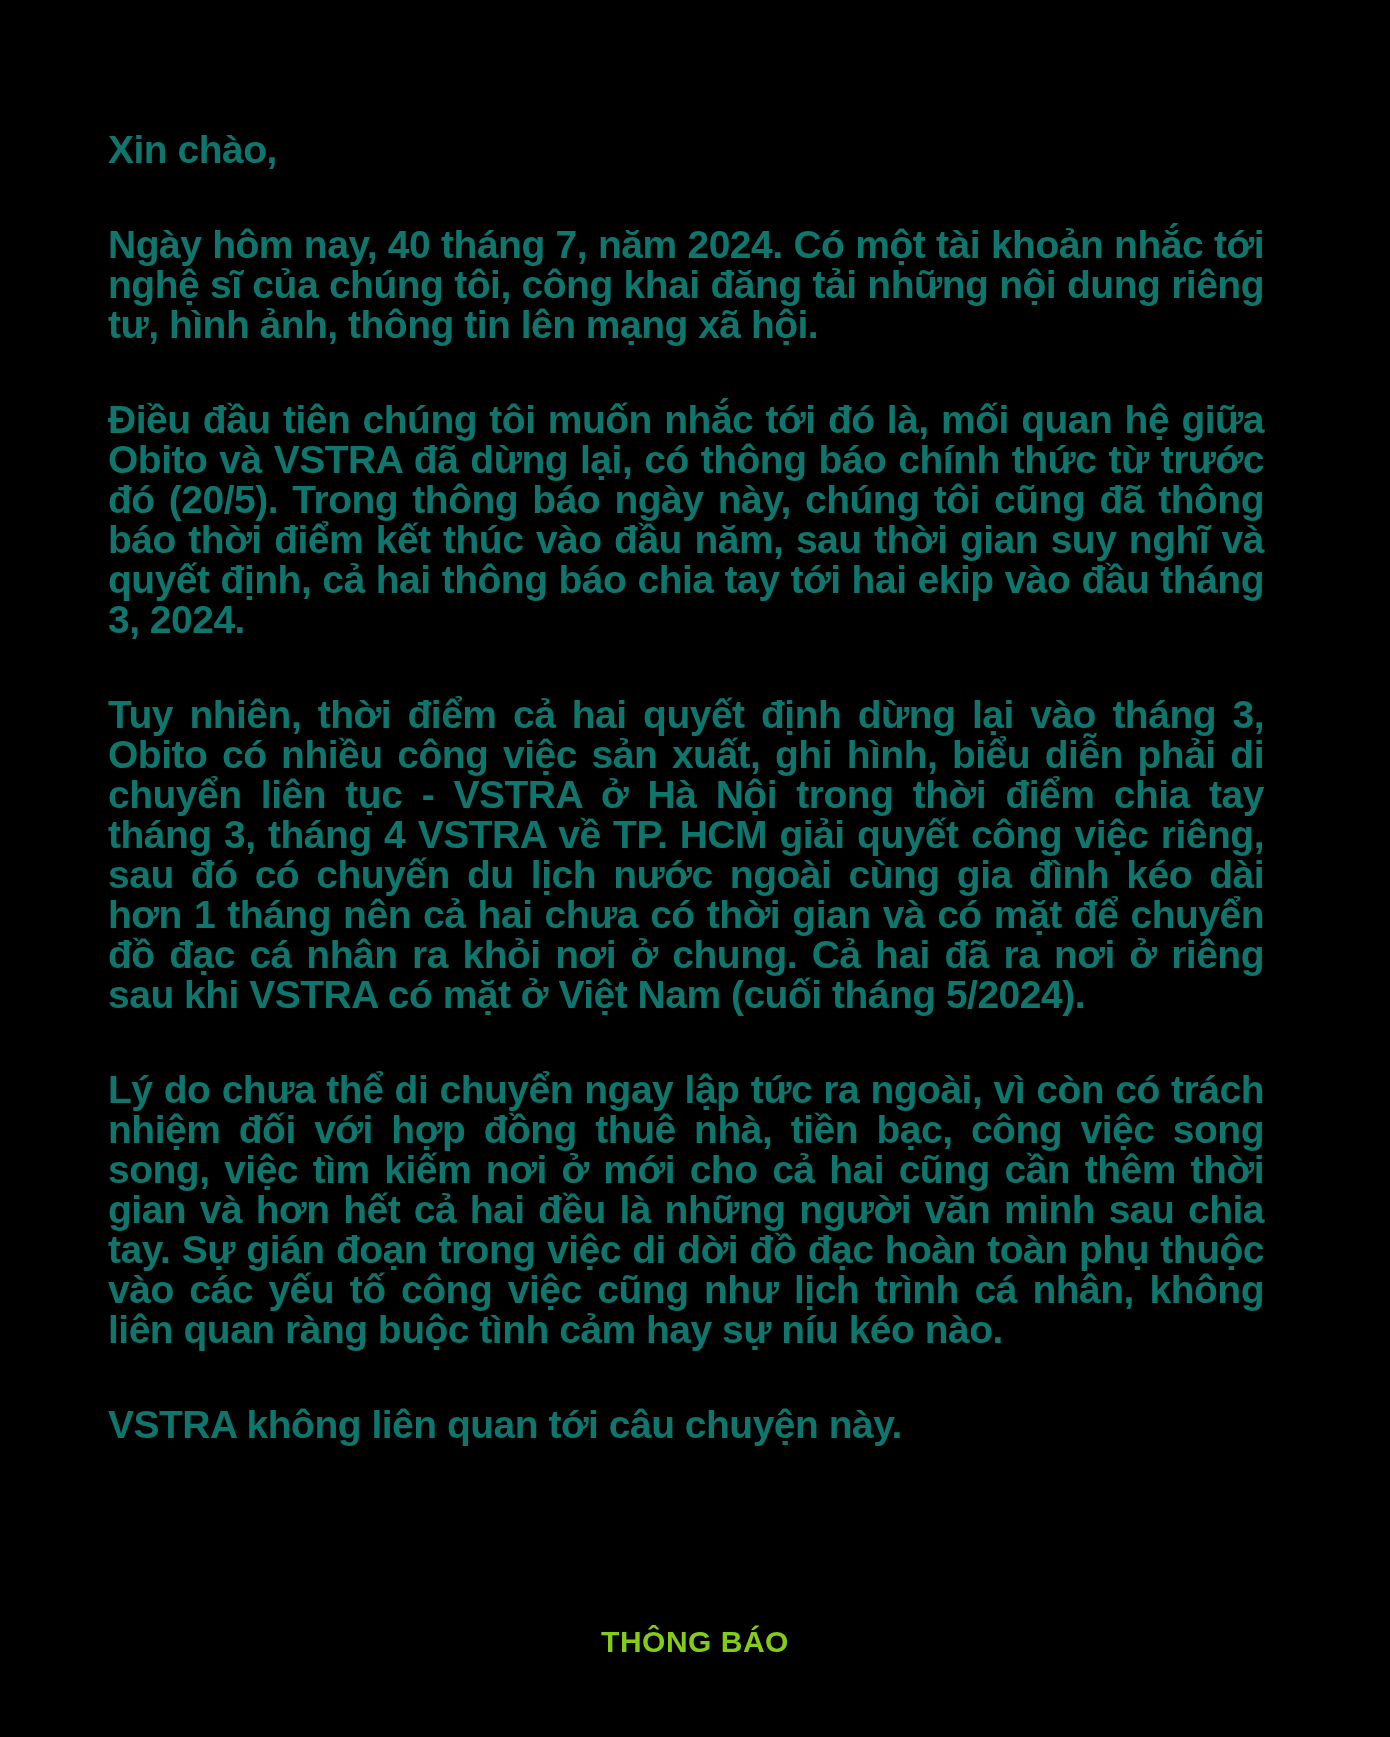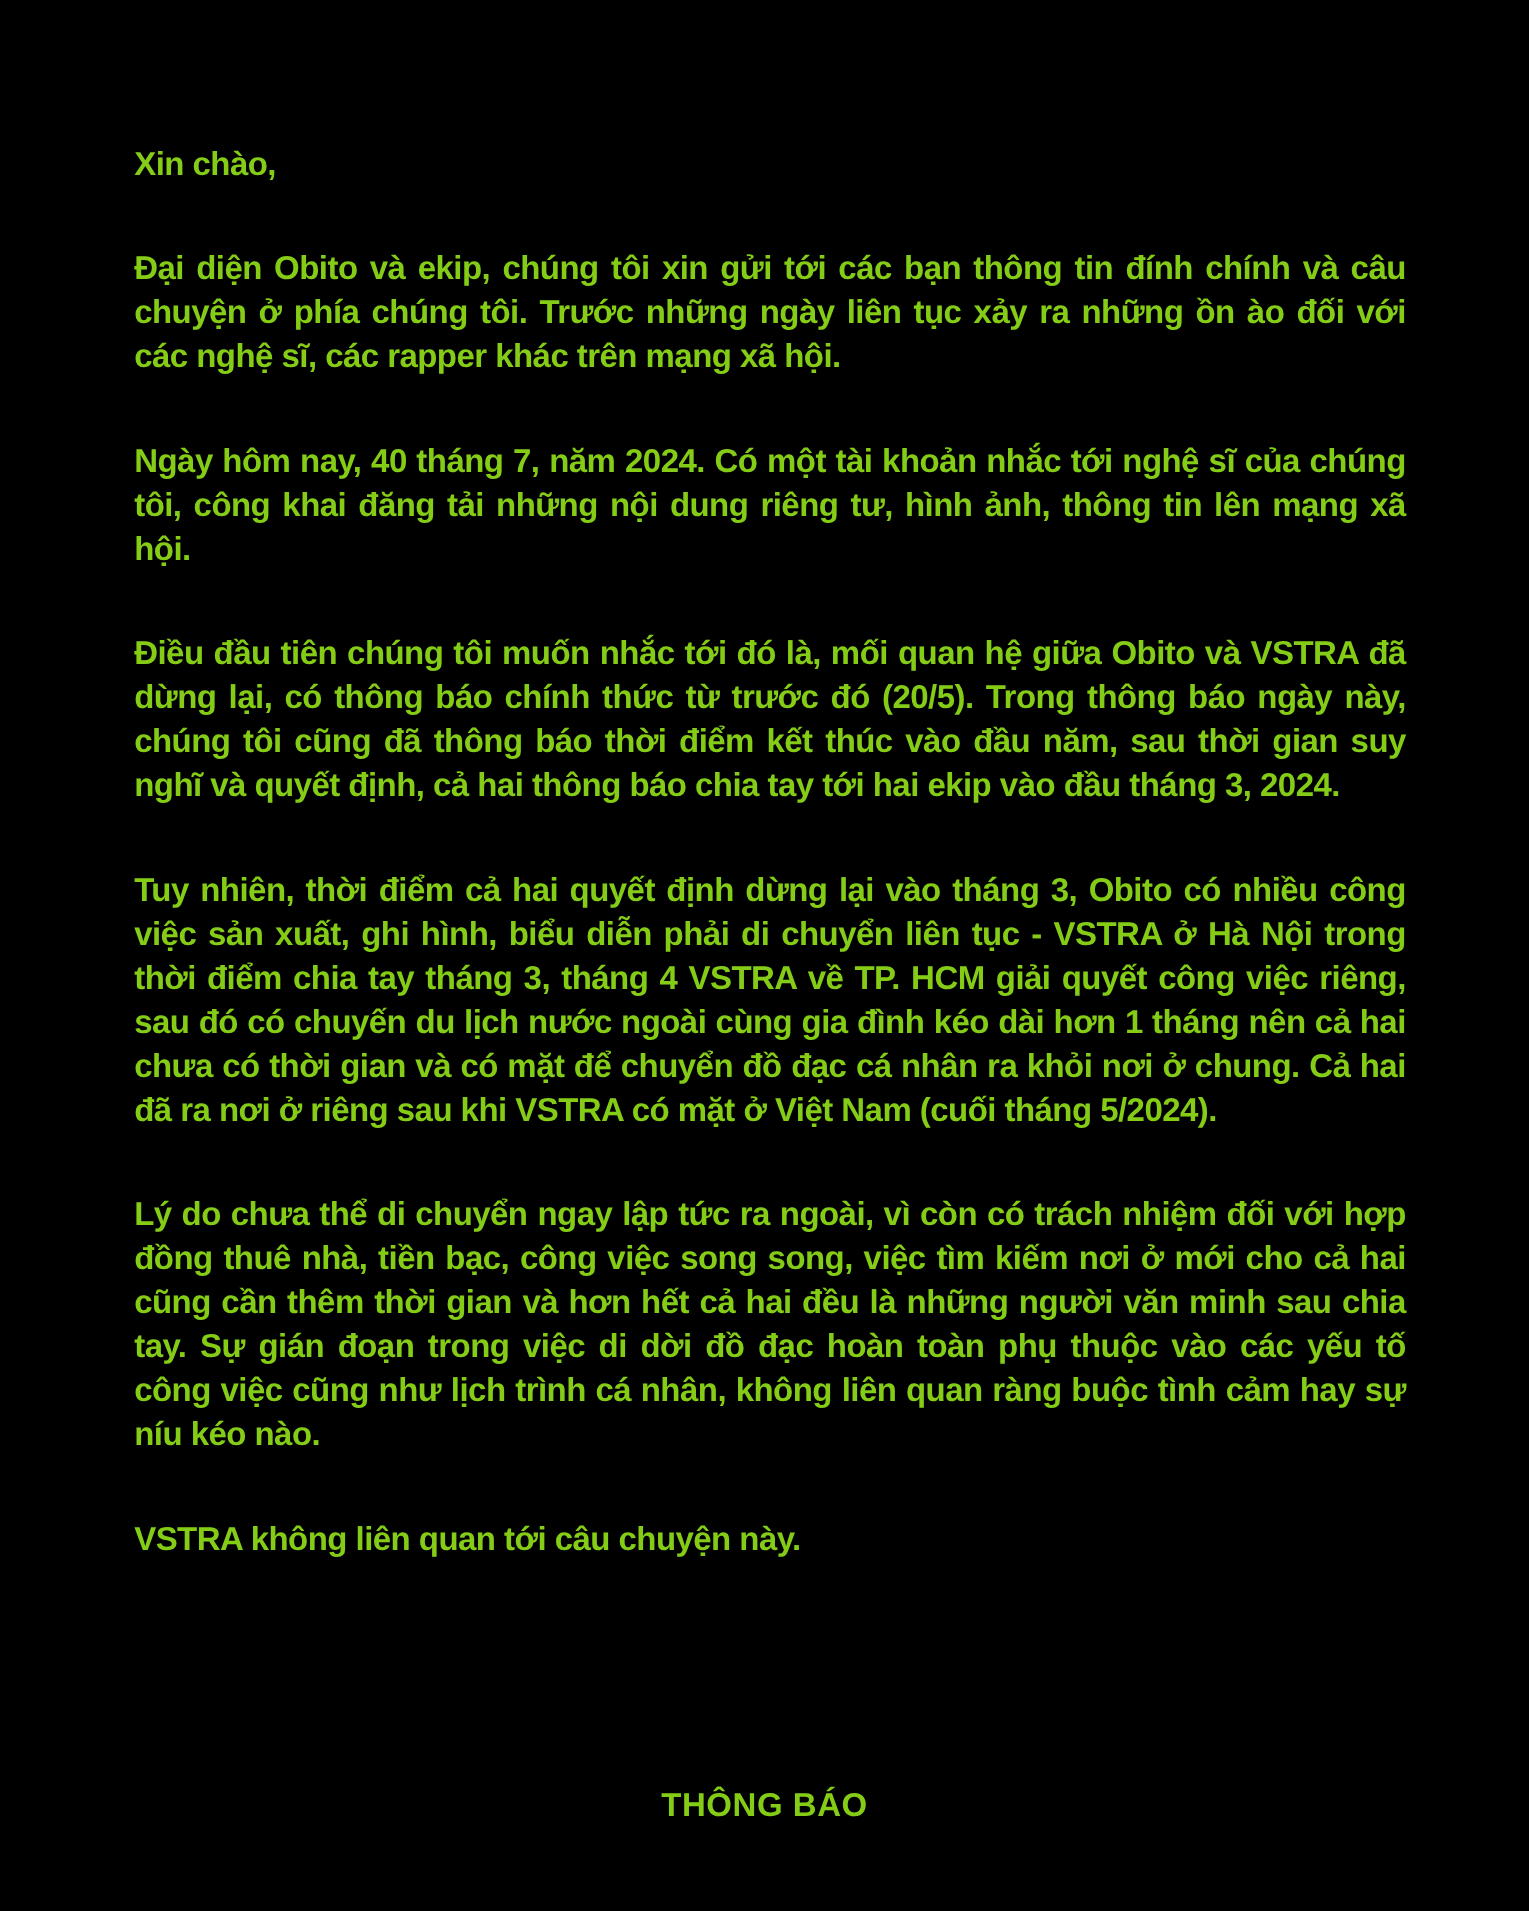--- a/index.html
+++ b/index.html
@@ -16,29 +16,29 @@
     .page {
       position: absolute;
       inset: 0;
       background: #000000;
       color: #ffffff;
       font-family: "Liberation Sans", "DejaVu Sans", sans-serif;
       font-weight: 700;
     }
     .letter {
       position: absolute;
-      left: 122px;
+      left: 108px;
       top: 130px;
       width: 1156px;
-      font-size: 30px;
+      font-size: 39px;
       line-height: 40px;
       letter-spacing: -0.5px;
       text-align: justify;
       text-justify: inter-word;
-      color: #84cc16;
+      color: #0f766e;
     }
     .letter p {
       margin: 0 0 55px 0;
     }
     .letter p:last-child {
       margin-bottom: 0;
     }
     .letter p.single-line {
       text-align: left;
     }
@@ -54,21 +54,20 @@
       letter-spacing: 0.5px;
       color: #84cc16;
     }
   </style>
 </head>
 <body>
 
 <div class="page">
   <div class="letter">
     <p class="single-line">Xin chào,</p>
-    <p>Đại diện Obito và ekip, chúng tôi xin gửi tới các bạn thông tin đính chính và câu chuyện ở phía chúng tôi. Trước những ngày liên tục xảy ra những ồn ào đối với các nghệ sĩ, các rapper khác trên mạng xã hội.</p>
     <p>Ngày hôm nay, 40 tháng 7, năm 2024. Có một tài khoản nhắc tới nghệ sĩ của chúng tôi, công khai đăng tải những nội dung riêng tư, hình ảnh, thông tin lên mạng xã hội.</p>
     <p>Điều đầu tiên chúng tôi muốn nhắc tới đó là, mối quan hệ giữa Obito và VSTRA đã dừng lại, có thông báo chính thức từ trước đó (20/5). Trong thông báo ngày này, chúng tôi cũng đã thông báo thời điểm kết thúc vào đầu năm, sau thời gian suy nghĩ và quyết định, cả hai thông báo chia tay tới hai ekip vào đầu tháng 3, 2024.</p>
     <p>Tuy nhiên, thời điểm cả hai quyết định dừng lại vào tháng 3, Obito có nhiều công việc sản xuất, ghi hình, biểu diễn phải di chuyển liên tục - VSTRA ở Hà Nội trong thời điểm chia tay tháng 3, tháng 4 VSTRA về TP. HCM giải quyết công việc riêng, sau đó có chuyến du lịch nước ngoài cùng gia đình kéo dài hơn 1 tháng nên cả hai chưa có thời gian và có mặt để chuyển đồ đạc cá nhân ra khỏi nơi ở chung. Cả hai đã ra nơi ở riêng sau khi VSTRA có mặt ở Việt Nam (cuối tháng 5/2024).</p>
     <p>Lý do chưa thể di chuyển ngay lập tức ra ngoài, vì còn có trách nhiệm đối với hợp đồng thuê nhà, tiền bạc, công việc song song, việc tìm kiếm nơi ở mới cho cả hai cũng cần thêm thời gian và hơn hết cả hai đều là những người văn minh sau chia tay. Sự gián đoạn trong việc di dời đồ đạc hoàn toàn phụ thuộc vào các yếu tố công việc cũng như lịch trình cá nhân, không liên quan ràng buộc tình cảm hay sự níu kéo nào.</p>
     <p class="single-line">VSTRA không liên quan tới câu chuyện này.</p>
   </div>
   <div class="footer">THÔNG BÁO</div>
 </div>
 
 </body></html>

